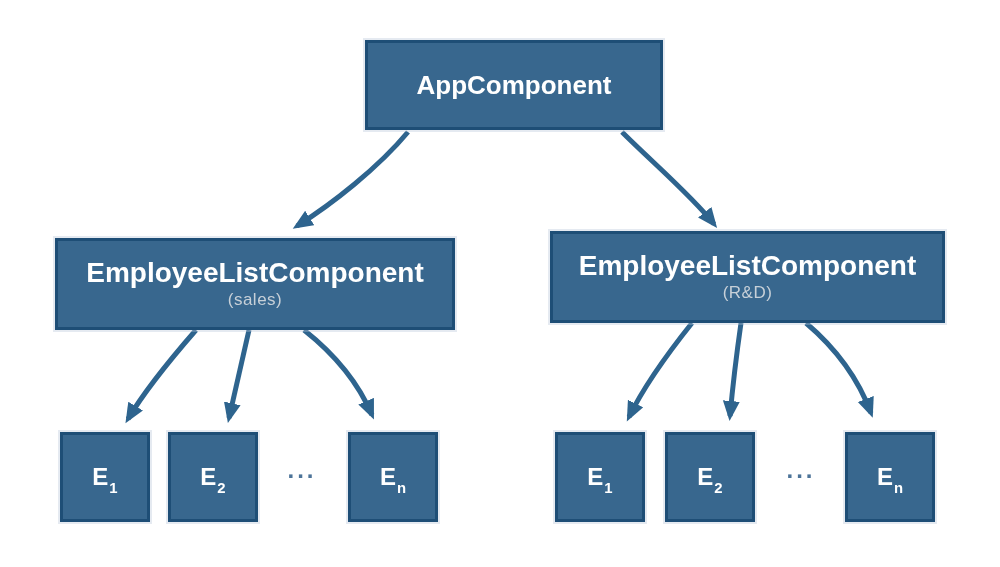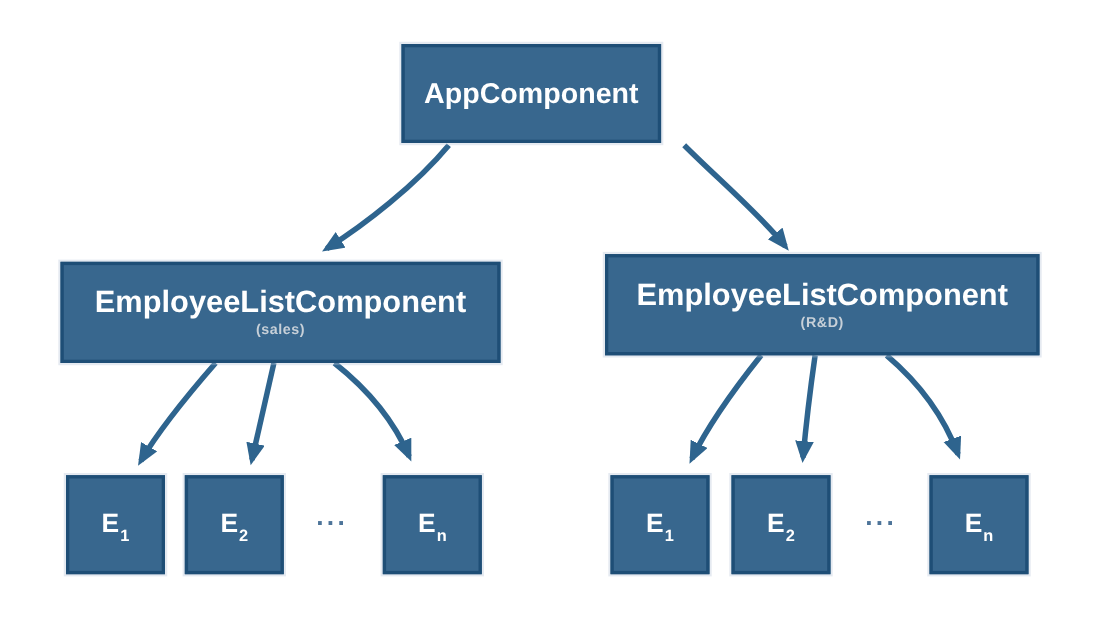--- a/index.html
+++ b/index.html
@@ -32,27 +32,27 @@
     border: 3px solid var(--box-border, #1E4E76);
     box-shadow: 0 0 0 2px rgba(180, 196, 216, 0.35);
     display: flex;
     flex-direction: column;
     align-items: center;
     justify-content: center;
     color: var(--label-text, #ffffff);
     font-weight: bold;
     text-align: center;
   }
-  .root-box { left: 365px; top: 40px; width: 236px; height: 90px; font-size: 26px; }
+  .root-box { left: 365px; top: 40px; width: 298px; height: 90px; font-size: 26px; }
   .branch-box { font-size: 28px; line-height: 1.1; }
   .branch-0 { left: 55px;  top: 238px; width: 400px; height: 92px; }
   .branch-1 { left: 550px; top: 231px; width: 395px; height: 92px; }
   .sublabel {
-    font-size: 13px;
-    font-weight: bold;
+    font-size: 17px;
+    font-weight: normal;
     color: var(--sublabel-text, #C7D0D8);
     margin-top: 2px;
     letter-spacing: 0.5px;
     text-align: center;
   }
   .child-box { width: 90px; height: 90px; font-size: 24px; }
   .c00 { left: 60px;  top: 432px; }
   .c01 { left: 168px; top: 432px; }
   .c02 { left: 348px; top: 432px; }
   .c10 { left: 555px; top: 432px; }

